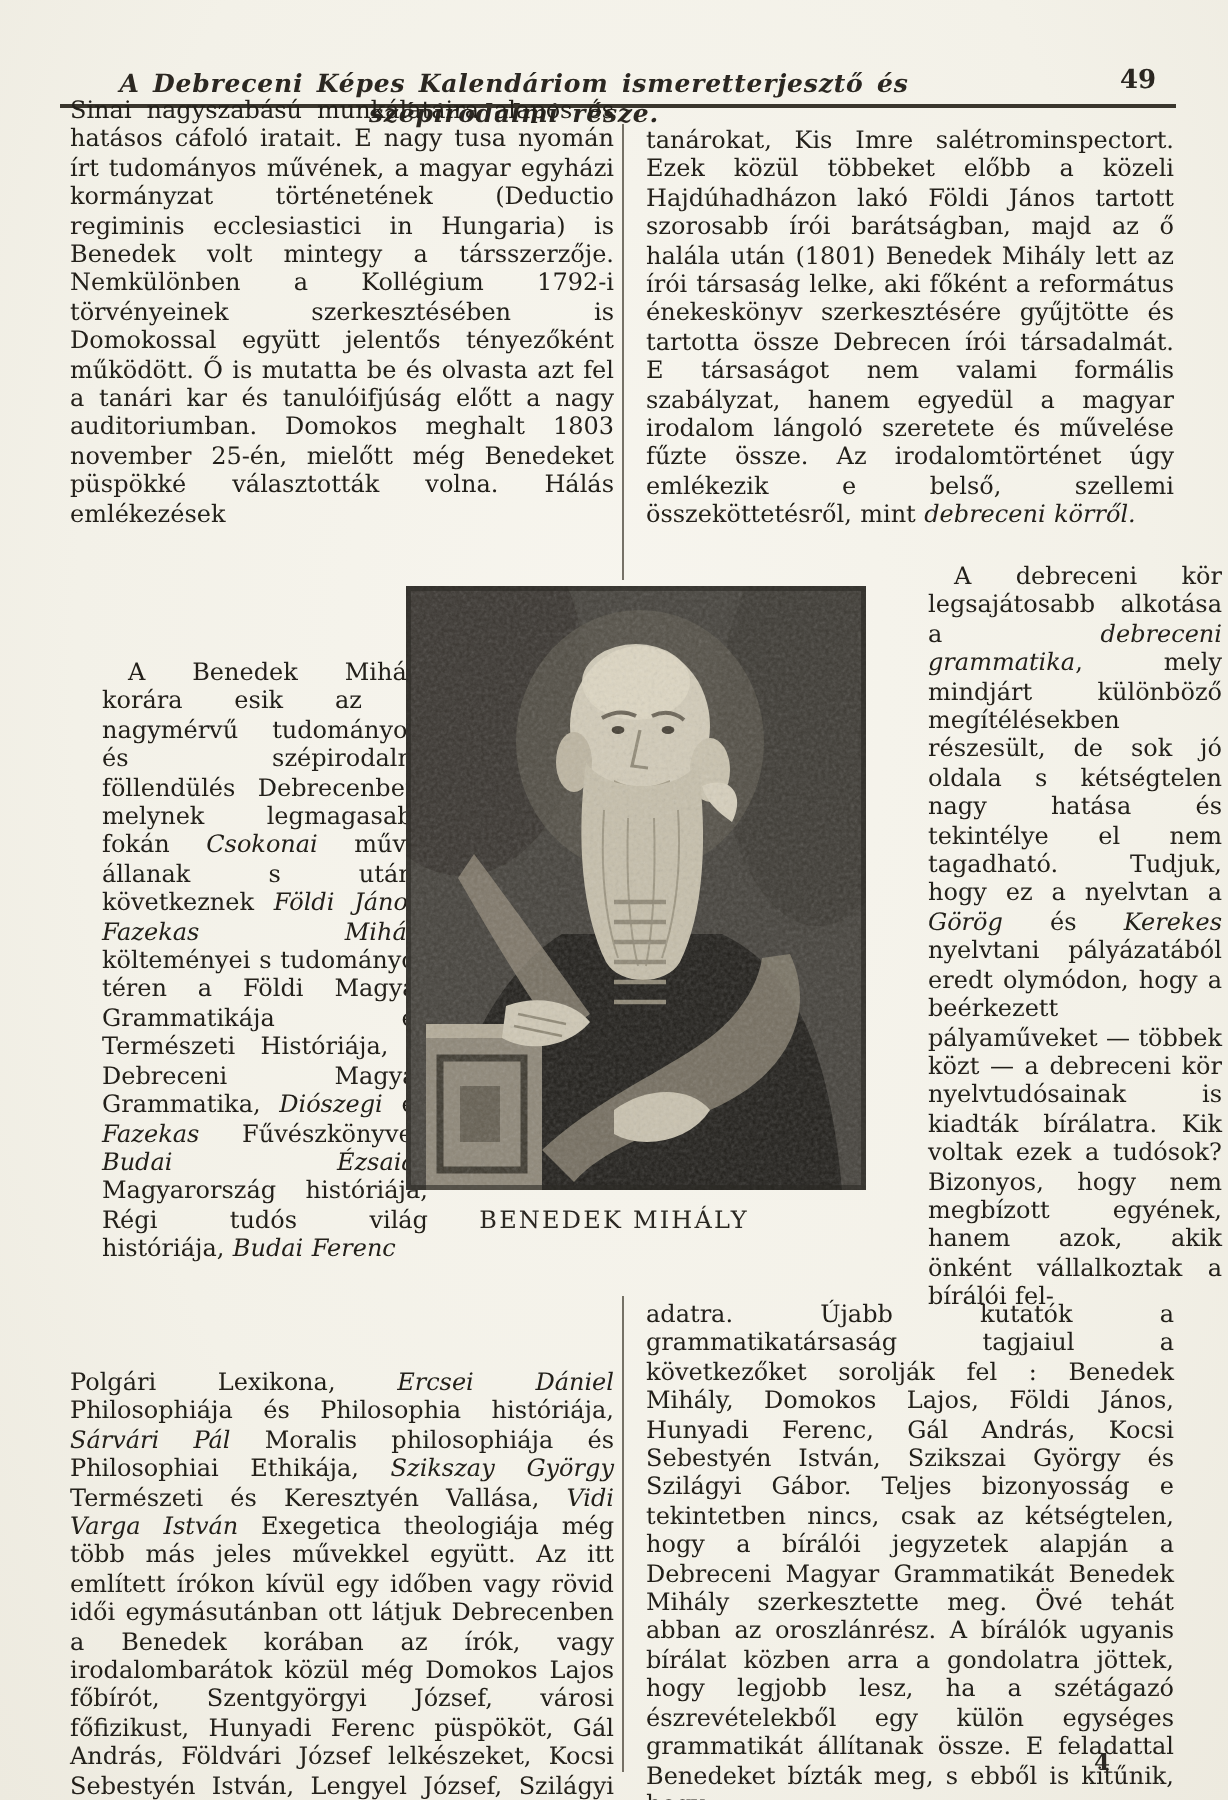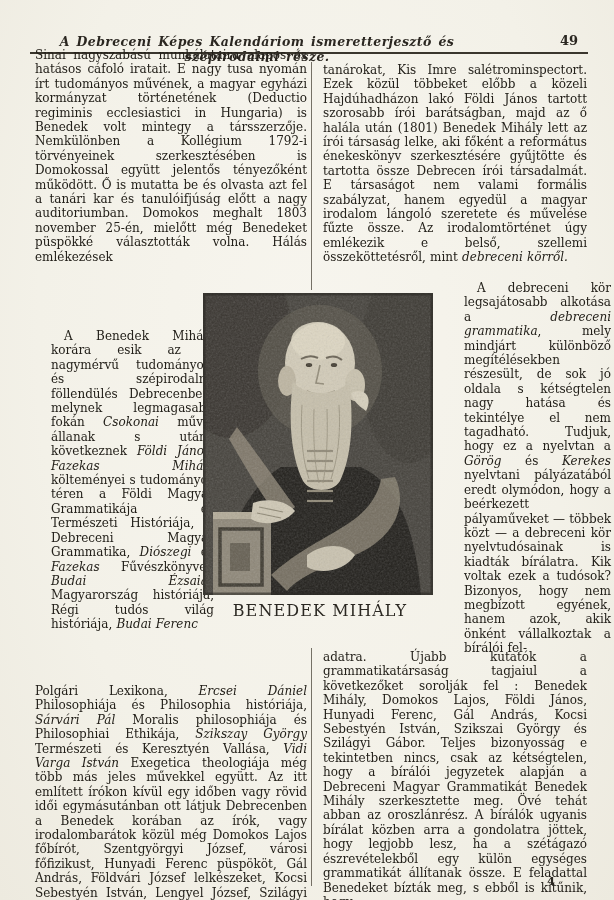--- a/index.html
+++ b/index.html
@@ -45,22 +45,22 @@
   #lb3 { left:51px;  top:329px; width:163px; }
   #lb4 { left:35px;  top:684px; width:272px; }
   #rb1 { left:323px; top:63px;  width:264px; }
   #rb2 { left:464px; top:281px; width:147px; }
   #rb3 { left:323px; top:650px; width:264px; }
 
   
   .plate { position:absolute; left:203px; top:293px; width:230px; height:302px; }
   .plate svg { display:block; width:230px; height:302px; }
   .fig-caption {
-    position:absolute; left:205px; top:604px; width:230px;
-    text-align:center; font-size:16px; line-height:13.5px;
+    position:absolute; left:192px; top:604px; width:230px;
+    text-align:center; font-size:12px; line-height:13.5px;
     letter-spacing:1.1px; color:#2b2822;
   }
   .signature {
     position:absolute; left:536px; top:874px; width:30px; text-align:center;
     font-weight:bold; font-size:11.5px; color:#2b2822;
   }
 </style>
 </head>
 <body>
 

